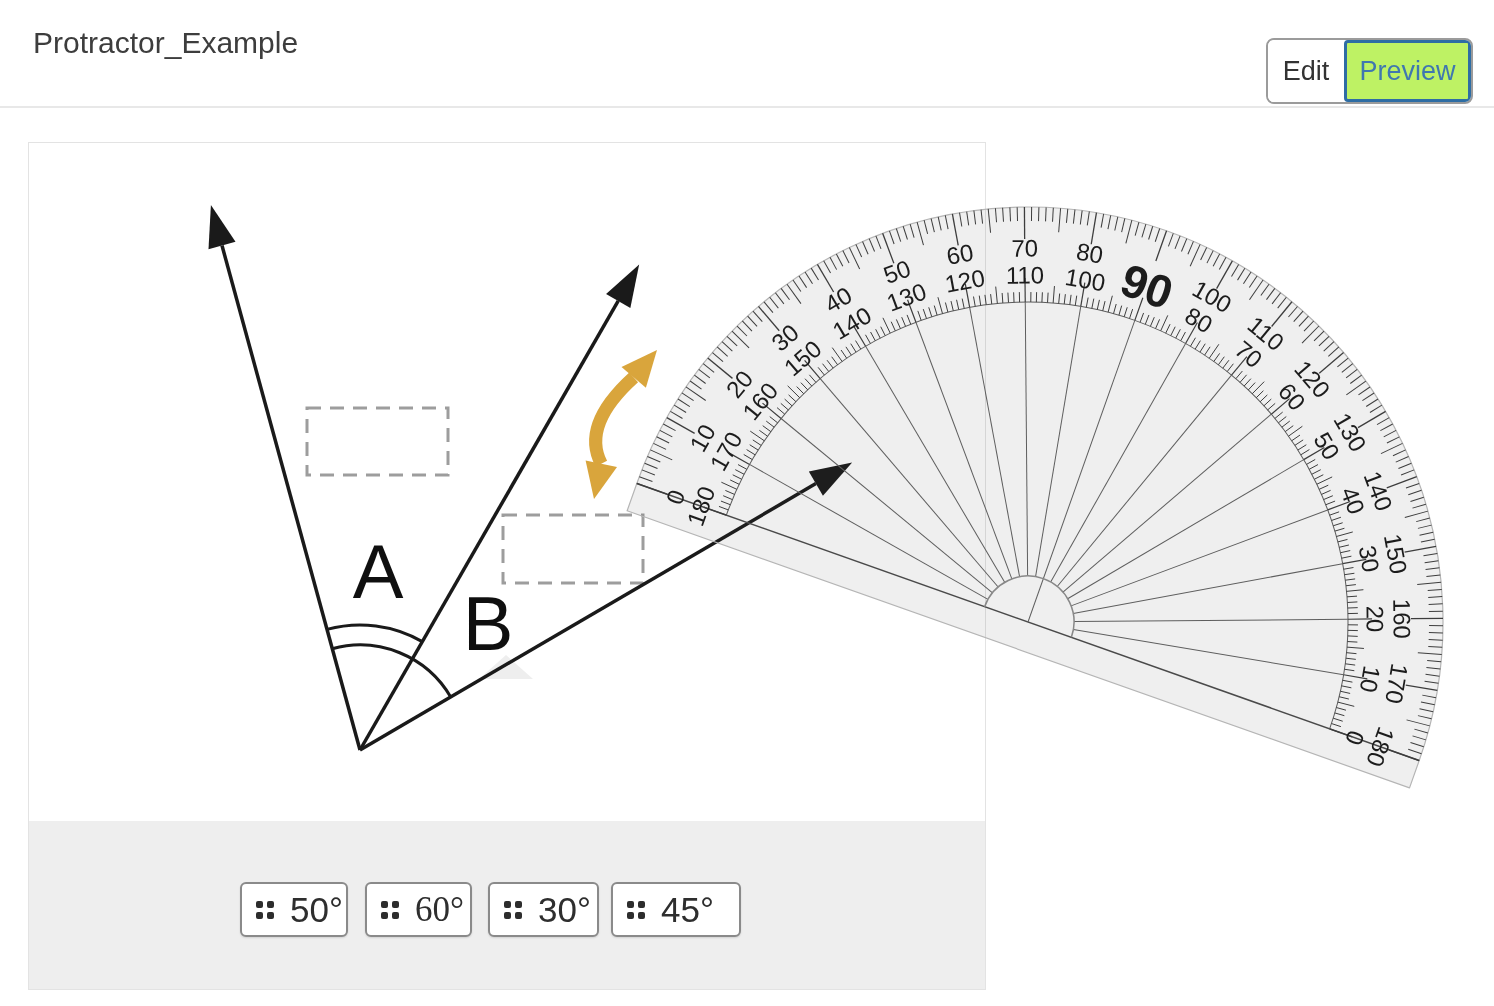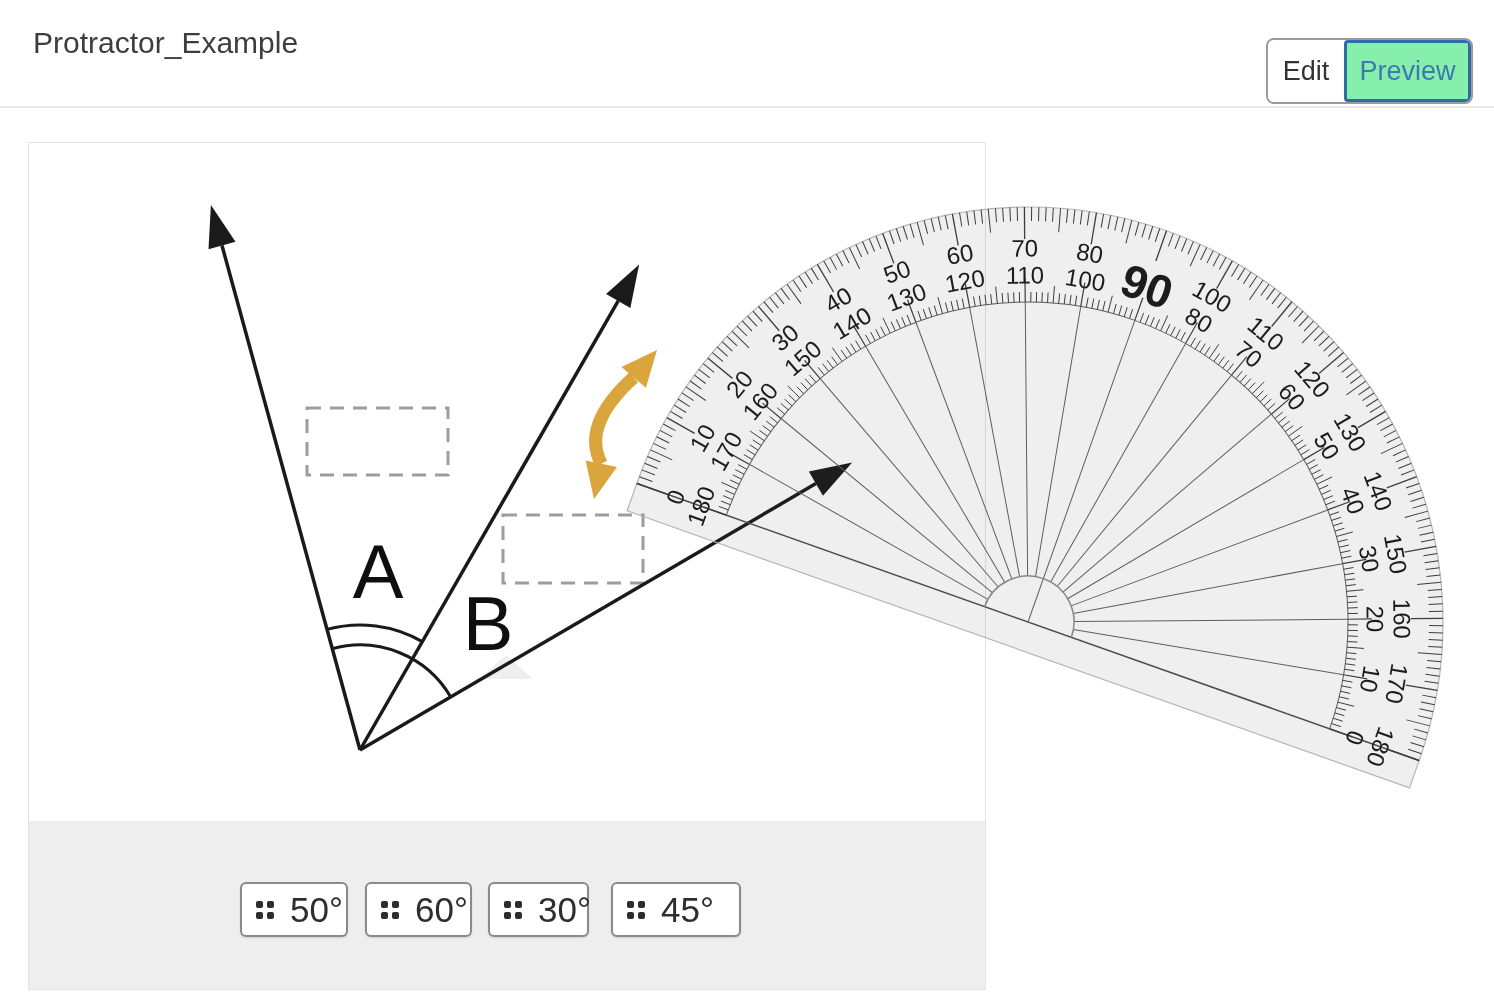--- a/index.html
+++ b/index.html
@@ -4,21 +4,21 @@
 <style>
   html,body{margin:0;padding:0;background:#fff;width:1494px;height:1006px;overflow:hidden;
     font-family:"Liberation Sans", sans-serif;}
   .header{position:absolute;left:0;top:0;width:1494px;height:89px;background:#fff;}
   .page-title{position:absolute;left:33px;top:26px;font-size:30px;color:#3d3d3d;}
   .toggle-group{position:absolute;right:21px;top:6px;height:66px;border:2px solid #9b9b9b;
     border-radius:8px;display:flex;overflow:hidden;background:#fff;box-sizing:border-box;margin-top:32px;}
   .toggle-btn{display:flex;align-items:center;justify-content:center;font-size:27px;cursor:pointer;
     box-sizing:border-box;height:100%;}
   .toggle-edit{width:76px;color:#333;background:#fff;}
-  .toggle-preview{width:127px;color:#3f77b0;background:#86efac;border:3px solid #2e6da4;border-radius:4px;}
+  .toggle-preview{width:127px;color:#3f77b0;background:#bef264;border:3px solid #2e6da4;border-radius:4px;}
   .header-divider{position:absolute;left:0;top:106px;width:1494px;height:2px;background:#e8e8e8;}
   .canvas{position:absolute;left:28px;top:142px;width:958px;height:848px;border:1px solid #e3e3e3;
     background:#fff;box-sizing:border-box;}
   .tray{position:absolute;left:0;bottom:0;width:100%;height:168px;background:#eeeeee;}
   .tray-notch{position:absolute;left:450px;top:512px;width:0;height:0;
     border-left:27px solid transparent;border-right:27px solid transparent;border-bottom:24px solid #eeeeee;}
   .chip{position:absolute;height:55px;background:#fff;border:2px solid #8a8a8a;border-radius:6px;
     box-sizing:border-box;display:flex;align-items:center;padding-left:14px;cursor:grab;
     box-shadow:0 1px 2px rgba(0,0,0,0.12);}
   .chip-handle{display:grid;grid-template-columns:7px 7px;grid-template-rows:7px 7px;gap:4px;margin-right:16px;}
@@ -44,30 +44,30 @@
 
   <div class="chip" style="left:211px;top:739px;width:108px;">
     <span class="chip-handle">
         <span></span>
         <span></span>
         <span></span>
         <span></span>
       </span>
     <span class="chip-label">50°</span>
   </div>
-  <div class="chip" style="left:336px;top:739px;width:107px;">
+  <div class="chip" style="left:336px;top:739px;width:107px;font-family:Liberation Serif, serif;">
     <span class="chip-handle">
         <span></span>
         <span></span>
         <span></span>
         <span></span>
       </span>
     <span class="chip-label">60°</span>
   </div>
-  <div class="chip" style="left:459px;top:739px;width:101px;">
+  <div class="chip" style="left:459px;top:739px;width:111px;">
     <span class="chip-handle">
         <span></span>
         <span></span>
         <span></span>
         <span></span>
       </span>
     <span class="chip-label">30°</span>
   </div>
   <div class="chip" style="left:582px;top:739px;width:130px;">
     <span class="chip-handle">

